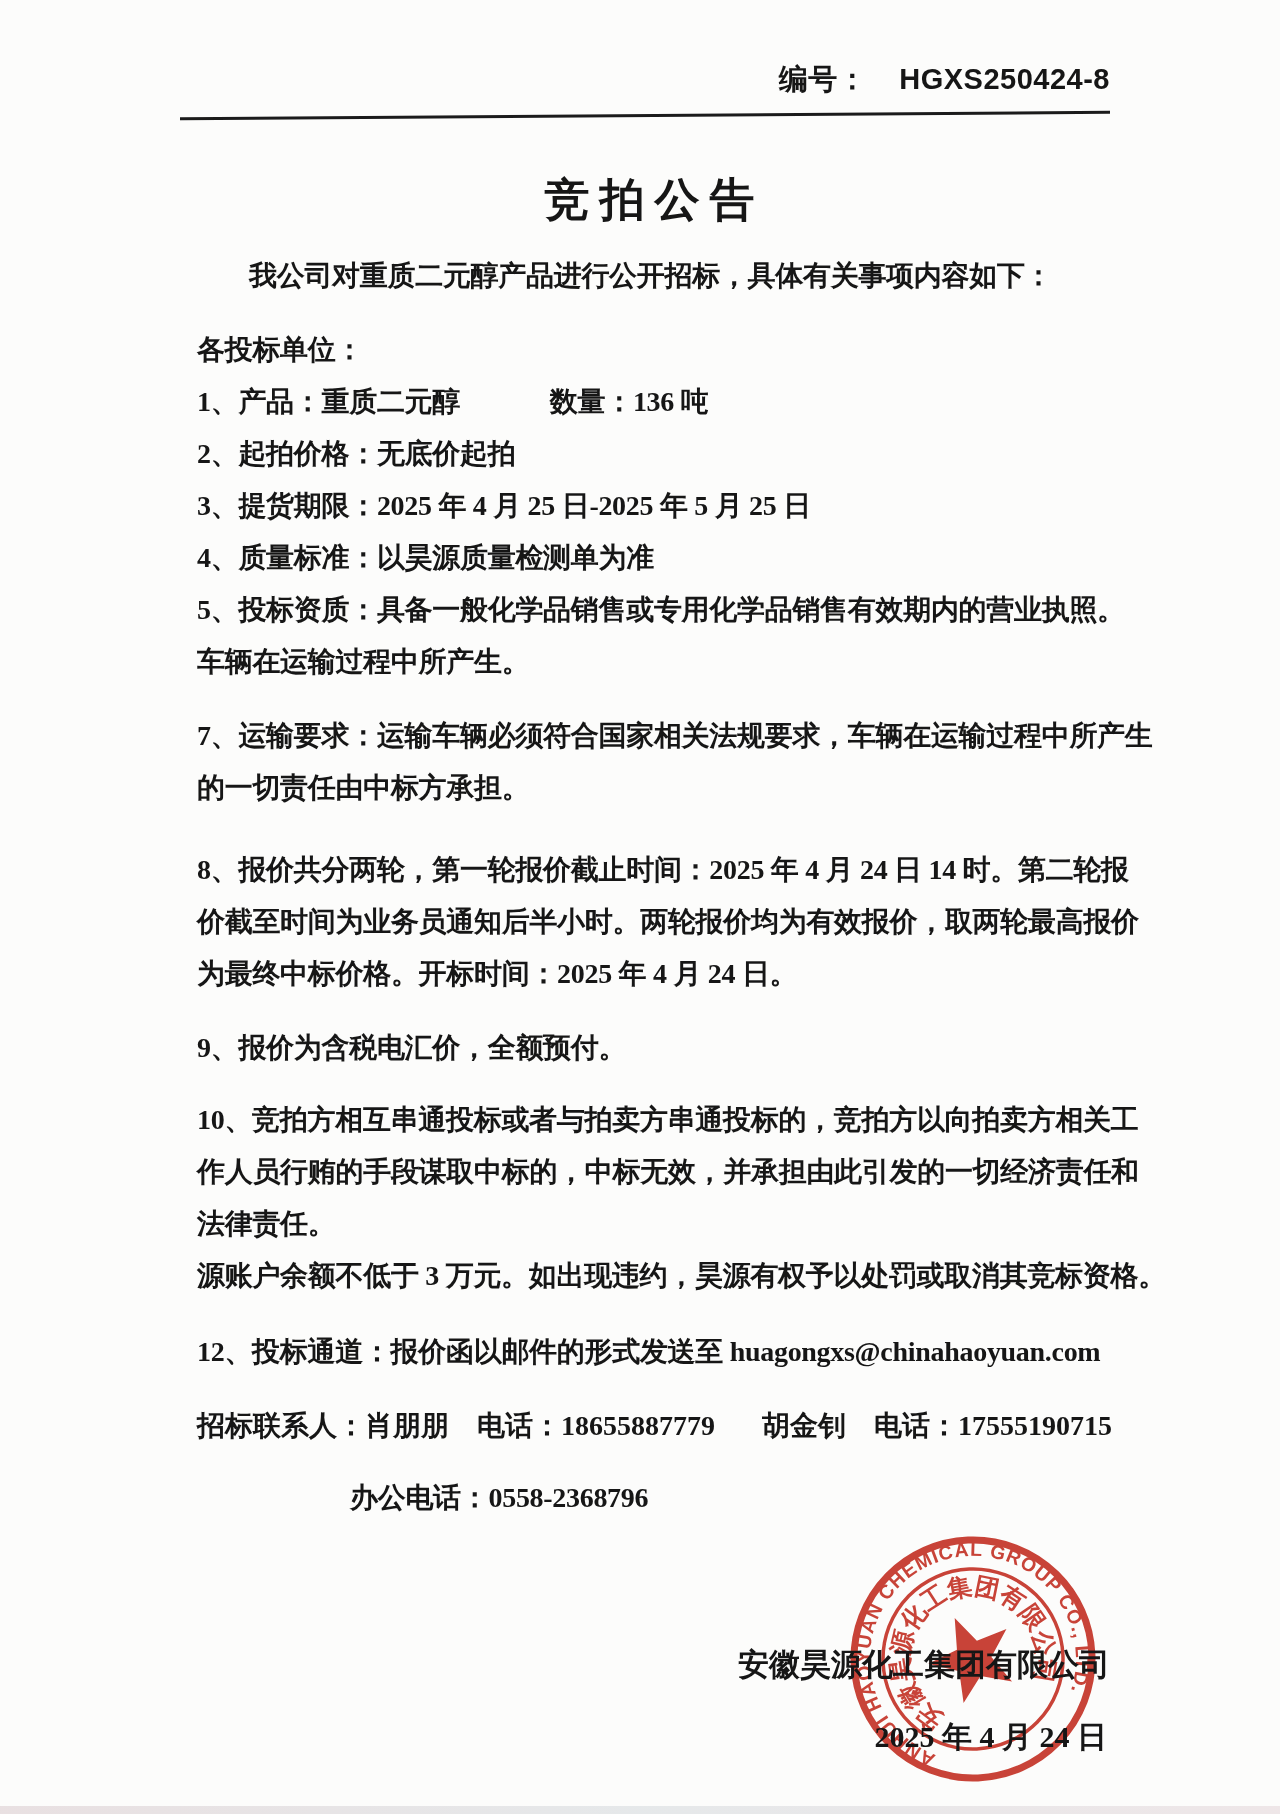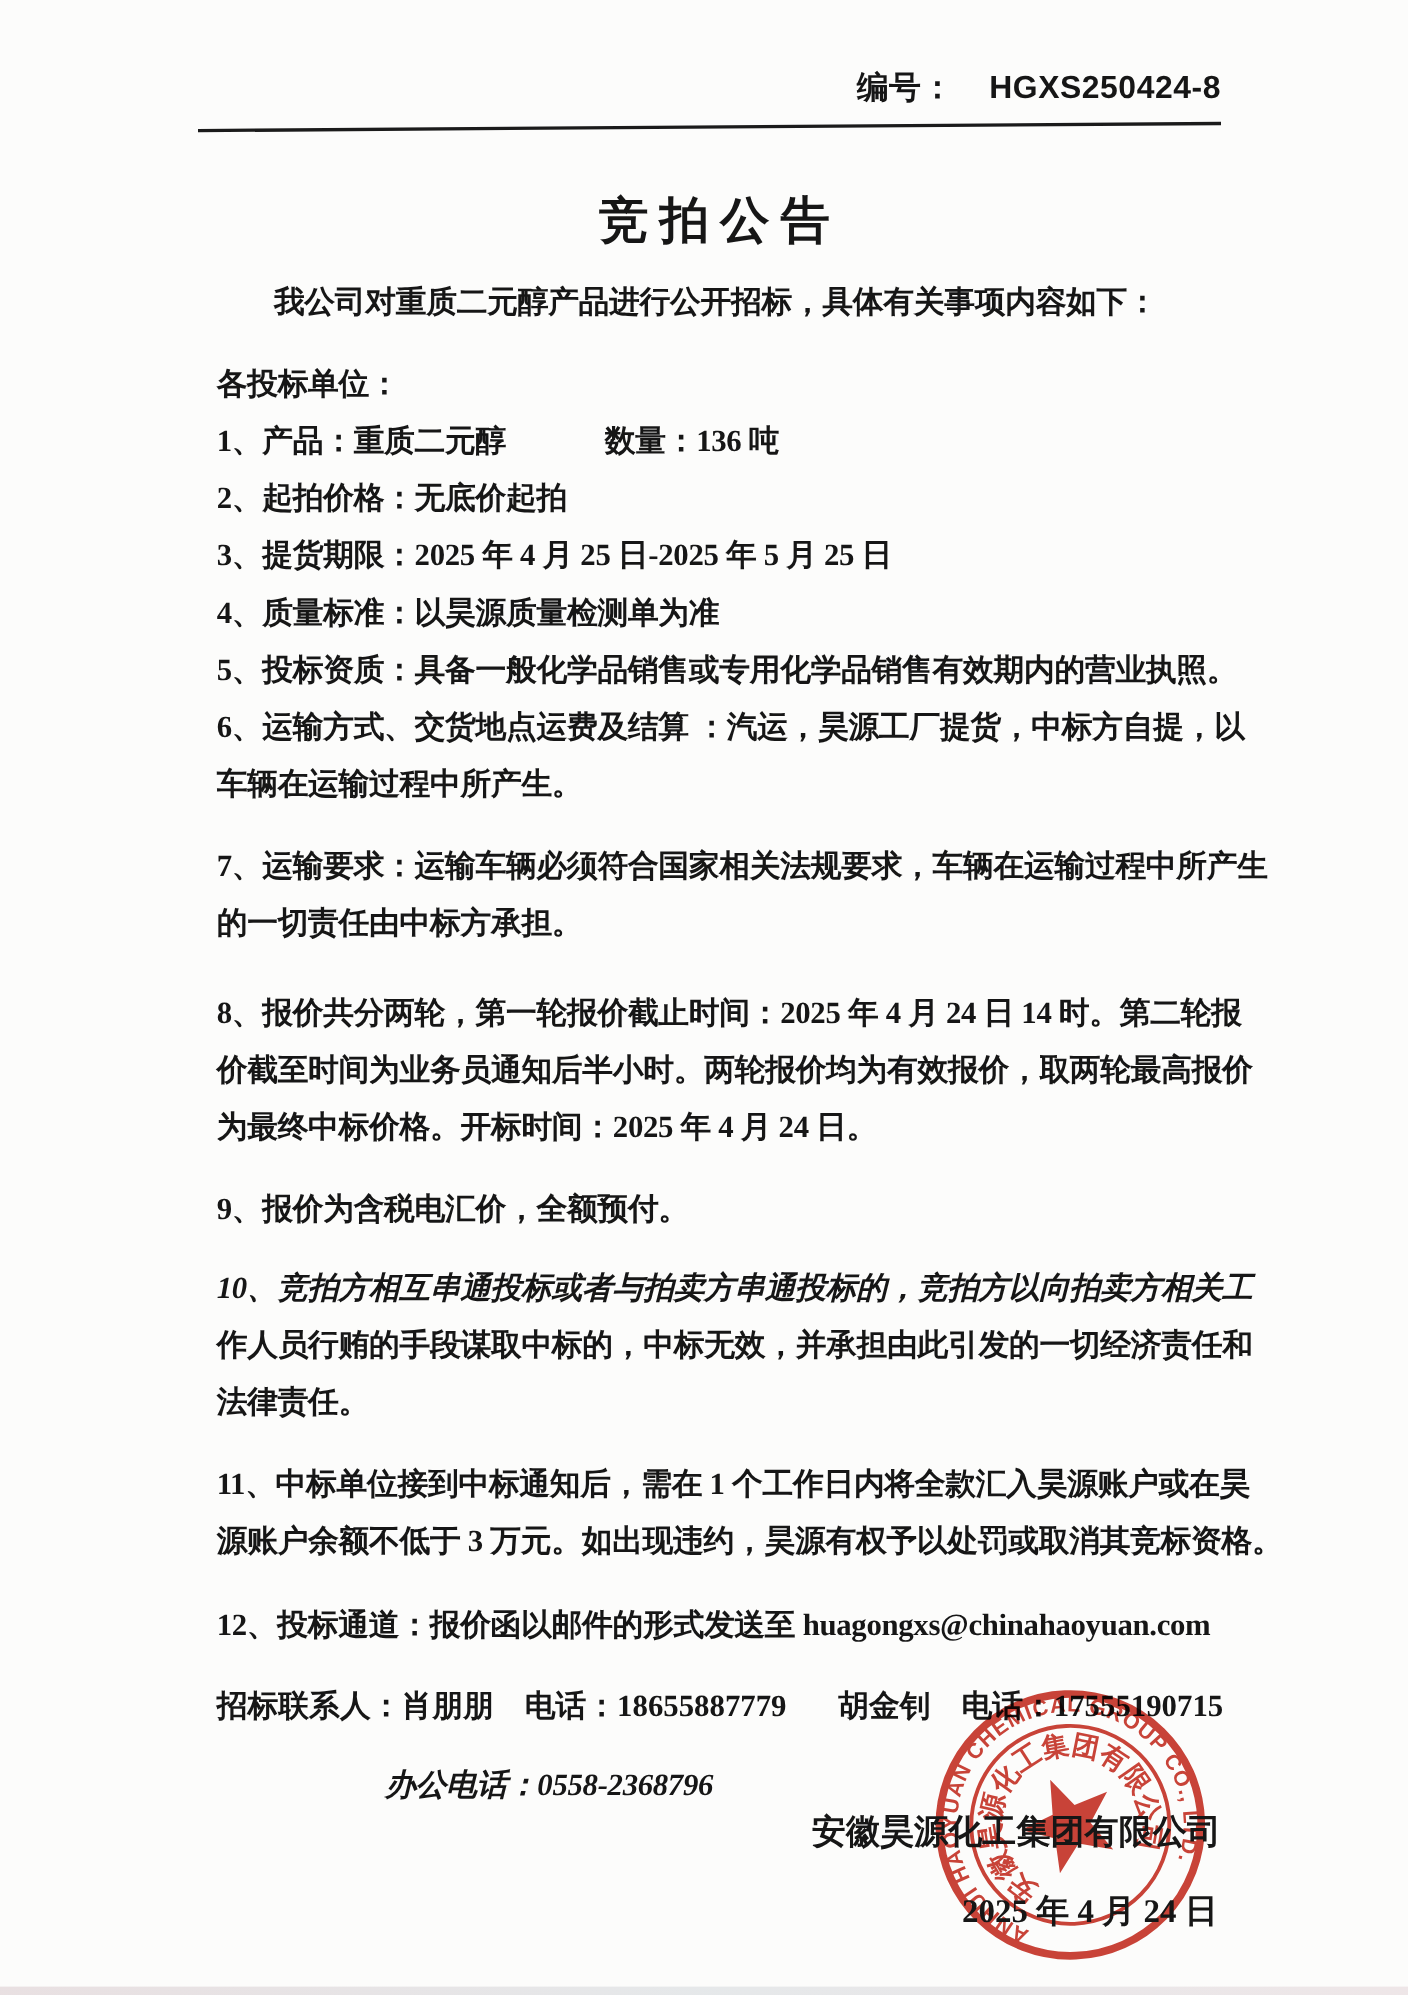--- a/index.html
+++ b/index.html
@@ -24,21 +24,21 @@
   .title{
     margin:0 0 22px 0;text-align:center;
     font-size:45px;font-weight:700;letter-spacing:10px;line-height:56px;
   }
   .line{
     margin:0;font-size:28px;line-height:52px;font-weight:600;
     letter-spacing:-0.3px;white-space:pre;
   }
   .salutation{margin-top:22px;}
   .indent{text-indent:52px;}
-  .g20{margin-top:20px;font-style:italic;} .g22{margin-top:22px;} .g24{margin-top:24px;} .g30{margin-top:30px;}
+  .g20{margin-top:20px;} .g22{margin-top:22px;} .g24{margin-top:24px;} .g30{margin-top:30px;}
   .contact-row{
     display:flex;justify-content:space-between;margin-top:22px;
     font-size:28px;line-height:52px;font-weight:600;white-space:pre;
   }
   .office{padding-left:153px;}
   
   .footer-company{
     position:absolute;top:1644px;right:170px;z-index:3;
     font-size:31px;font-weight:600;white-space:pre;
   }
@@ -72,37 +72,35 @@
 
     <p class="line indent">我公司对重质二元醇产品进行公开招标，具体有关事项内容如下：</p>
     <p class="line salutation">各投标单位：</p>
 
     <p class="line">1、产品：重质二元醇　　　 数量：136 吨</p>
     <p class="line">2、起拍价格：无底价起拍</p>
     <p class="line">3、提货期限：2025 年 4 月 25 日-2025 年 5 月 25 日</p>
     <p class="line">4、质量标准：以昊源质量检测单为准</p>
     <p class="line">5、投标资质：具备一般化学品销售或专用化学品销售有效期内的营业执照。</p>
 
-    <p class="line">6、运输方式、交货地点运费及结算 ：汽运，昊源工厂提货，中标方自提，以</p>
     <p class="line">车辆在运输过程中所产生。</p>
 
     <p class="line g22">7、运输要求：运输车辆必须符合国家相关法规要求，车辆在运输过程中所产生</p>
     <p class="line">的一切责任由中标方承担。</p>
 
     <p class="line g30">8、报价共分两轮，第一轮报价截止时间：2025 年 4 月 24 日 14 时。第二轮报</p>
     <p class="line">价截至时间为业务员通知后半小时。两轮报价均为有效报价，取两轮最高报价</p>
     <p class="line">为最终中标价格。开标时间：2025 年 4 月 24 日。</p>
 
     <p class="line g22">9、报价为含税电汇价，全额预付。</p>
 
     <p class="line g20">10、竞拍方相互串通投标或者与拍卖方串通投标的，竞拍方以向拍卖方相关工</p>
     <p class="line">作人员行贿的手段谋取中标的，中标无效，并承担由此引发的一切经济责任和</p>
     <p class="line">法律责任。</p>
 
-    <p class="line g22">11、中标单位接到中标通知后，需在 1 个工作日内将全款汇入昊源账户或在昊</p>
     <p class="line">源账户余额不低于 3 万元。如出现违约，昊源有权予以处罚或取消其竞标资格。</p>
 
     <p class="line g24">12、投标通道：报价函以邮件的形式发送至 huagongxs@chinahaoyuan.com</p>
 
     <div class="contact-row">
       <span>招标联系人：肖朋朋　电话：18655887779</span>
       <span>胡金钊　电话：17555190715</span>
     </div>
     <p class="line office g20">办公电话：0558-2368796</p>
   </div>

